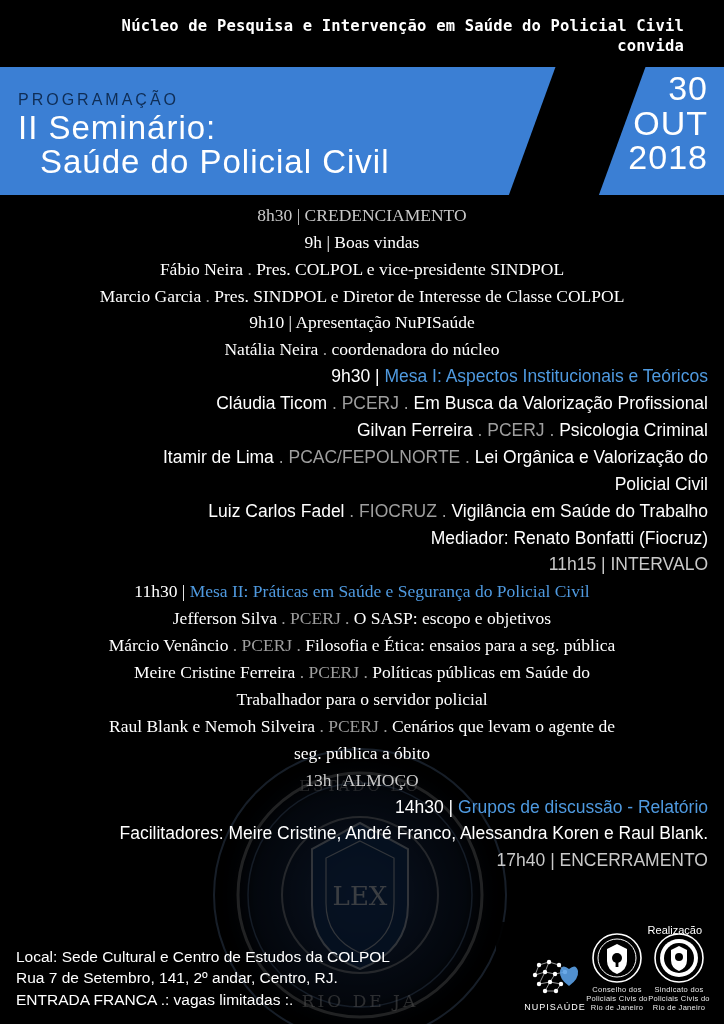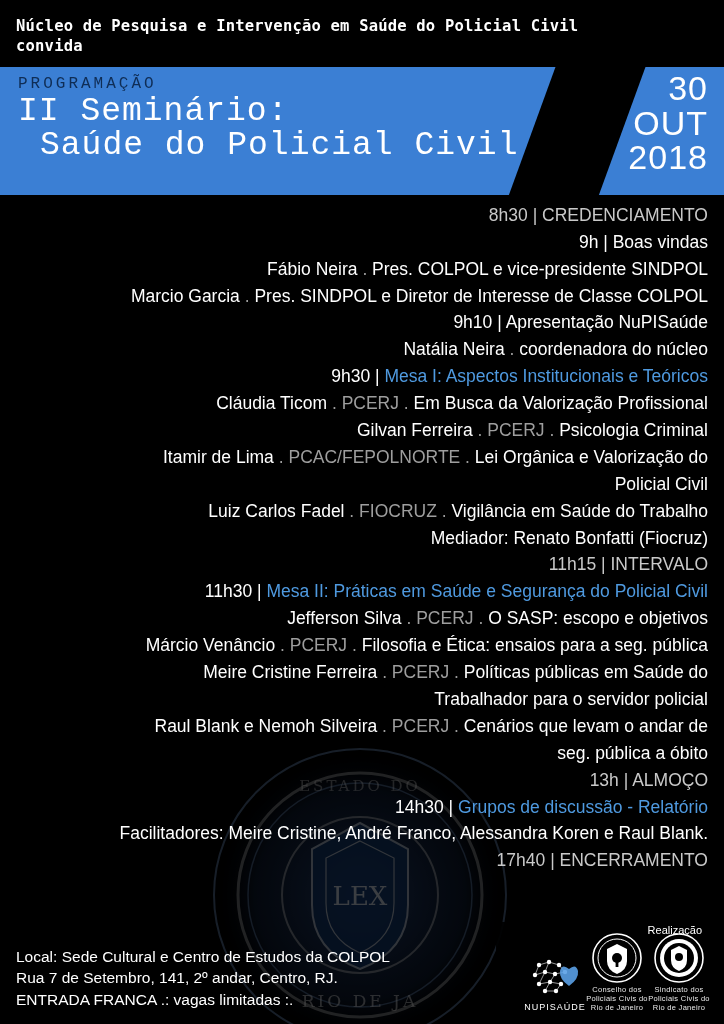--- a/index.html
+++ b/index.html
@@ -29,22 +29,22 @@
     height: 300px;
     opacity: 0.30;
     pointer-events: none;
   }
   .seal svg { display:block; width:100%; height:100%; }
 
   
   .header {
     position: relative;
     z-index: 3;
-    text-align: left;
-    padding: 16px 40px 10px 16px;
+    text-align: right;
+    padding: 16px 40px 10px 60px;
     font-family: "DejaVu Sans Mono", monospace;
     font-size: 15.5px;
     font-weight: bold;
     letter-spacing: 0.2px;
     line-height: 1.32;
     color: #ffffff;
   }
 
   
   .band {
@@ -68,23 +68,22 @@
     top: -20px;
     right: 176px;
     width: 16px;
     height: 180px;
     background: #000000;
     transform: skewX(-20deg);
   }
   .band-left {
     position: absolute;
     left: 18px;
-    top: 8px;
+    top: 24px;
     z-index: 2;
-    font-family: Liberation Mono, monospace;
   }
   .prog {
     font-size: 16px;
     letter-spacing: 3px;
     color: #0f2d55;
     font-weight: normal;
     margin-bottom: 2px;
   }
   .title1, .title2 {
     color: #ffffff;
@@ -108,21 +107,21 @@
 
   
   .body {
     position: relative;
     z-index: 3;
     padding: 8px 16px 0 16px;
     font-size: 17.5px;
     line-height: 1.48;
   }
   .line { margin: 0 0 1px 0; }
-  .left  { text-align: right; }
+  .left  { text-align: center; font-family: Liberation Serif, serif; }
   .right { text-align: right; }
   .dim   { color: #c9c9c9; }
   .grey  { color: #9e9e9e; }
   .blue  { color: #4f9ae0; }
   .white { color: #ffffff; }
 
   
   .footer {
     position: absolute;
     left: 0; right: 0; bottom: 0;
@@ -232,21 +231,21 @@
         <div class="line right"><span class="white">Itamir de Lima</span><span class="grey"> . </span><span class="grey">PCAC/FEPOLNORTE</span><span class="grey"> . </span><span class="white">Lei Orgânica e Valorização do</span></div>
         <div class="line right"><span class="white">Policial Civil</span></div>
         <div class="line right"><span class="white">Luiz Carlos Fadel</span><span class="grey"> . </span><span class="grey">FIOCRUZ</span><span class="grey"> . </span><span class="white">Vigilância em Saúde do Trabalho</span></div>
         <div class="line right"><span class="white">Mediador: Renato Bonfatti (Fiocruz)</span></div>
         <div class="line right"><span class="dim">11h15 | INTERVALO</span></div>
         <div class="line left"><span class="white">11h30 | </span><span class="blue">Mesa II: Práticas em Saúde e Segurança do Policial Civil</span></div>
         <div class="line left"><span class="white">Jefferson Silva</span><span class="grey"> . </span><span class="grey">PCERJ</span><span class="grey"> . </span><span class="white">O SASP: escopo e objetivos</span></div>
         <div class="line left"><span class="white">Márcio Venâncio</span><span class="grey"> . </span><span class="grey">PCERJ</span><span class="grey"> . </span><span class="white">Filosofia e Ética: ensaios para a seg. pública</span></div>
         <div class="line left"><span class="white">Meire Cristine Ferreira</span><span class="grey"> . </span><span class="grey">PCERJ</span><span class="grey"> . </span><span class="white">Políticas públicas em Saúde do</span></div>
         <div class="line left"><span class="white">Trabalhador para o servidor policial</span></div>
-        <div class="line left"><span class="white">Raul Blank e Nemoh Silveira</span><span class="grey"> . </span><span class="grey">PCERJ</span><span class="grey"> . </span><span class="white">Cenários que levam o andar de</span></div>
+        <div class="line left"><span class="white">Raul Blank e Nemoh Silveira</span><span class="grey"> . </span><span class="grey">PCERJ</span><span class="grey"> . </span><span class="white">Cenários que levam o agente de</span></div>
         <div class="line left"><span class="white">seg. pública a óbito</span></div>
         <div class="line left"><span class="dim">13h | ALMOÇO</span></div>
         <div class="line right"><span class="white">14h30 | </span><span class="blue">Grupos de discussão - Relatório</span></div>
         <div class="line right"><span class="white">Facilitadores: Meire Cristine, André Franco, Alessandra Koren e Raul Blank.</span></div>
         <div class="line right"><span class="dim">17h40 | ENCERRAMENTO</span></div>
       </div>
   </div>
 
   <div class="footer">
     <div class="footer-text">

